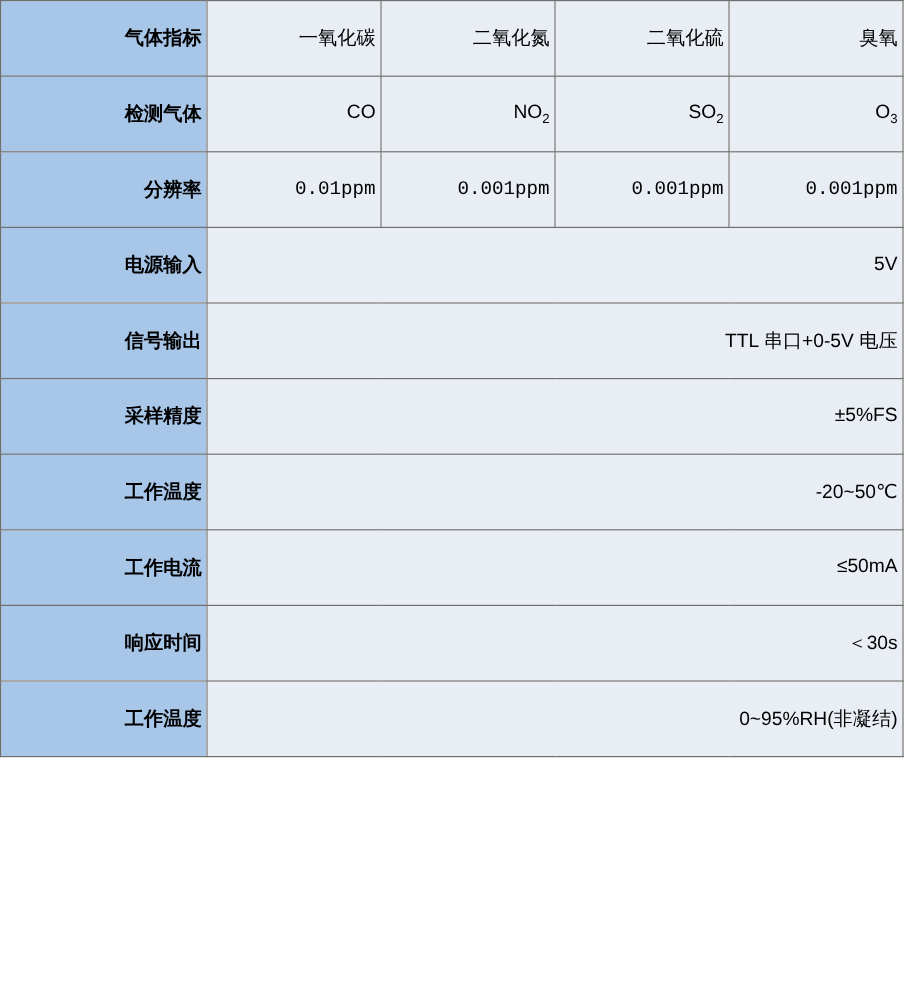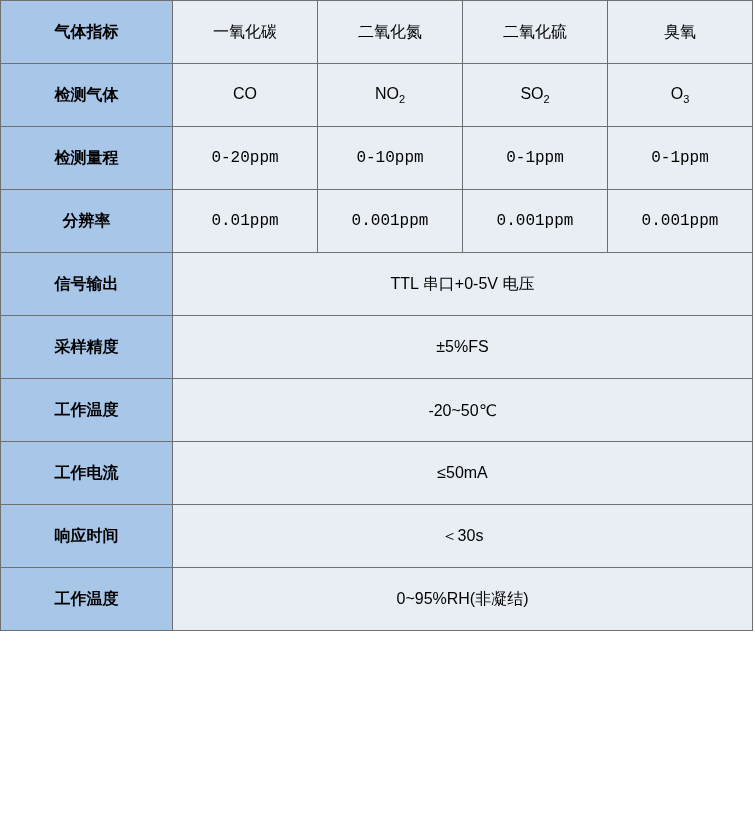--- a/index.html
+++ b/index.html
@@ -13,21 +13,21 @@
     font-family: "Liberation Sans", "DejaVu Sans", sans-serif;
   }
   #spec-table {
     border-collapse: collapse;
     width: 753px;
     margin: 0;
     table-layout: fixed;
   }
   #spec-table td {
     border: 1px solid #6f6f6f;
-    text-align: center;
+    text-align: right;
     vertical-align: middle;
     font-size: 16px;
     color: #000000;
     padding: 0 4px;
     height: 63px;
     box-sizing: border-box;
     overflow: hidden;
   }
   #spec-table tr td:first-child {
     background: #a8c6e8;
@@ -62,36 +62,33 @@
 
     <tr>
       <td>检测气体</td>
       <td class="val"><span>CO</span><span class="sub"></span></td>
       <td class="val"><span>NO</span><span class="sub">2</span></td>
       <td class="val"><span>SO</span><span class="sub">2</span></td>
       <td class="val"><span>O</span><span class="sub">3</span></td>
     </tr>
 
 
-    <tr>
-      <td>检测量程</td>
-      <td class="val mono">0-20ppm</td>
-      <td class="val mono">0-10ppm</td>
-      <td class="val mono">0-1ppm</td>
-      <td class="val mono">0-1ppm</td>
-    </tr>
 
     <tr>
       <td>分辨率</td>
       <td class="val mono">0.01ppm</td>
       <td class="val mono">0.001ppm</td>
       <td class="val mono">0.001ppm</td>
       <td class="val mono">0.001ppm</td>
     </tr>
 
+    <tr>
+      <td>电源输入</td>
+      <td class="val" colspan="4">5V</td>
+    </tr>
 
     <tr>
       <td>信号输出</td>
       <td class="val" colspan="4">TTL 串口+0-5V 电压</td>
     </tr>
 
     <tr>
       <td>采样精度</td>
       <td class="val" colspan="4">±5%FS</td>
     </tr>

